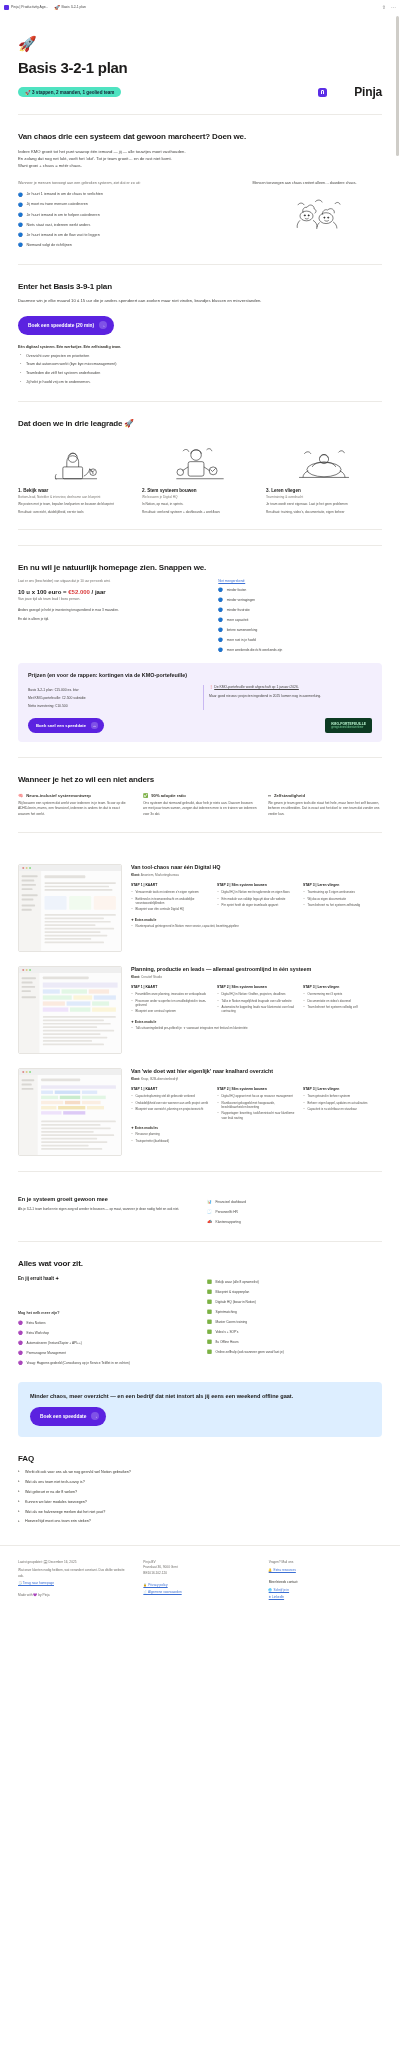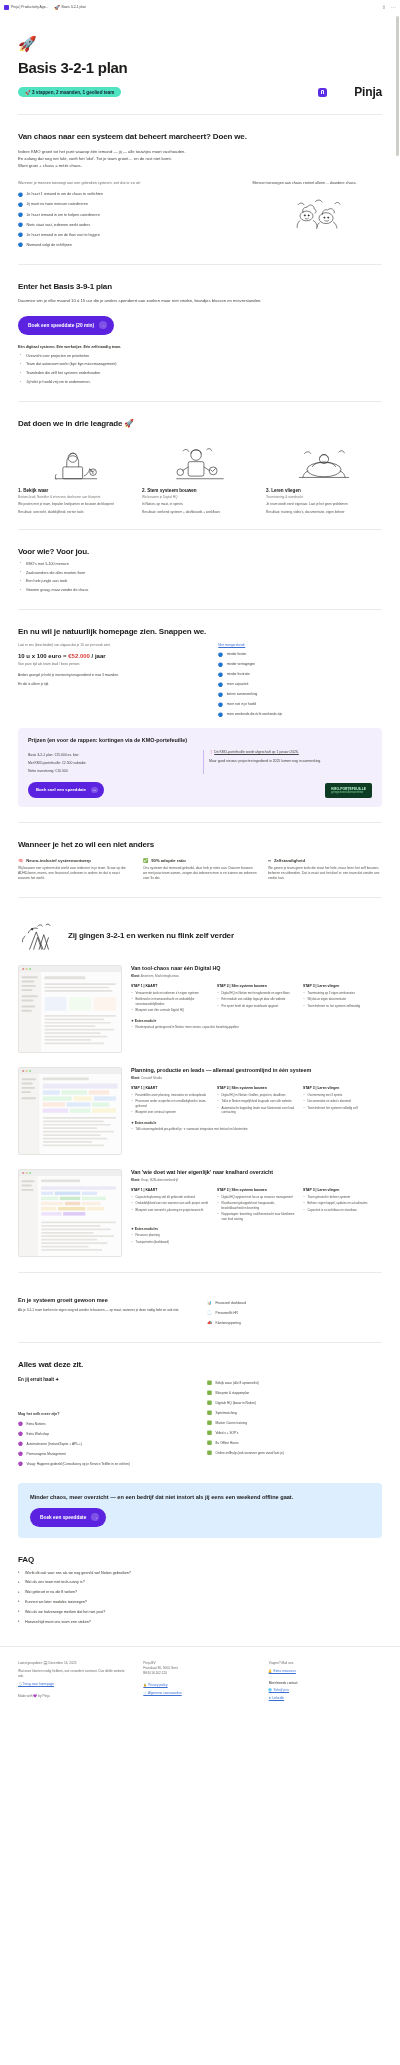--- a/index.html
+++ b/index.html
@@ -195,21 +195,21 @@
             <i></i>
           </span>
         <span class="name">Pinja</span>
       </div>
     </div>
   </div>
 
   <hr class="rule">
 
   <section class="sec">
-    <h2>Van chaos naar een systeem dat beheert marcheert? Doen we.</h2>
+    <h2>Van chaos drie een systeem dat gewoon marcheert? Doen we.</h2>
     <p style="margin-top:8px">Iedere KMO groeit tot het punt waarop één iemand — jij — alle touwtjes moet vasthouden.</p>
     <p>En zolang dat nog net lukt, voelt het 'oké'. Tot je team groeit… en de rust niet komt.</p>
     <p>Want groei + chaos = méér chaos.</p>
 
     <div class="two" style="margin-top:12px">
       <div style="flex:1.7 1 0">
         <p class="small muted">Wanneer je mensen toevoegt aan een gebroken systeem, ziet dat er zo uit:</p>
         <ul class="emoji" style="margin-top:4px">
           <li><span class="e">🔵</span><span class="small">Je huurt 1 iemand in om de chaos te verlichten</span></li>
           <li><span class="e">🔵</span><span class="small">Jij moet nu twee mensen coördineren</span></li>
@@ -340,29 +340,20 @@
         </h4>
         <div class="role">Teamtraining &amp; overdracht</div>
         <div class="desc">Je team wordt eerst eigenaar. Laat je het geen problemen</div>
         <div class="tagline">Resultaat: training, video's, documentatie, eigen beheer</div>
       </div>
     </div>
   </section>
 
   <hr class="rule">
 
-  <section class="sec">
-    <h2>Voor wie? Voor jou.</h2>
-    <ul class="dots" style="margin-top:6px">
-      <li class="small">KMO's met 5-100 mensen</li>
-      <li class="small">Zaakvoerders die alles moeten fixen</li>
-      <li class="small">Een hele jungle aan tools</li>
-      <li class="small">Groeien graag, maar zonder de chaos</li>
-    </ul>
-  </section>
 
   <hr class="rule">
 
   <section class="sec">
     <h2>En nu wil je natuurlijk homepage zien. Snappen we.</h2>
     <div class="numbers">
       <div class="left">
         <p class="tiny muted">Laat er ons (bescheiden) van uitgaan dat je 10 uur per week wint.</p>
         <div class="bigeq">
           <span>10 u x 100 euro =</span>
@@ -443,34 +434,20 @@
             <span>Zelfstandigheid</span>
           </div>
         <p>We geven je team geen tools die staat het hele, maar leren het zelf bouwen, beheren en uitbreiden. Dat is exact wat het doel is: een team dat zonder ons verder kan.</p>
       </div>
     </div>
   </section>
 
   <hr class="rule">
 
   <section class="sec">
-    <div class="casehead">
-      <div style="width:42px;height:30px;flex:0 0 42px">
-        <svg viewBox="0 0 60 44" class="mock">
-          <g stroke="#333" stroke-width="1.1" fill="none">
-            <path d="M16 42l10-26 10 26M22 42l6-18 6 18M30 42l7-22 7 22M38 42l6-18"></path>
-            <path d="M14 18c2-6 9-9 14-7"></path>
-            <path d="M10 22c-3 2-5 6-4 9"></path>
-            <circle cx="20" cy="12" r="1.2" fill="#333"></circle>
-            <path d="M28 8c2-3 6-3 7 0M40 6c2-2 5-2 6 1"></path>
-          </g>
-        </svg>
-      </div>
-      <h2>Zij gingen 3-2-1 en werken nu flink zelf verder</h2>
-    </div>
 
     <div class="case">
       <div class="shot">
         <svg viewBox="0 0 120 100" class="mock" preserveAspectRatio="none">
           <rect width="120" height="100" fill="#fcfcfc"></rect>
           <rect x="0" y="0" width="120" height="7" fill="#efefef"></rect>
           <circle cx="5" cy="3.5" r="1.2" fill="#d88"></circle>
             <circle cx="9" cy="3.5" r="1.2" fill="#dc8"></circle>
             <circle cx="13" cy="3.5" r="1.2" fill="#8d8"></circle>
           <rect x="0" y="7" width="26" height="93" fill="#f5f4f2"></rect>
@@ -741,21 +718,21 @@
           <li><span class="e">🧾</span><span class="tiny">Personeelšt HR</span></li>
           <li><span class="e">📣</span><span class="tiny">Klantenrapporting</span></li>
         </ul>
       </div>
     </div>
   </section>
 
   <hr class="rule">
 
   <section class="sec">
-    <h2>Alles wat deze zit.</h2>
+    <h2>Alles wat voor zit.</h2>
     <div class="twocol" style="margin-top:8px">
       <div>
         <h4>
           <span>En jij erruit haalt</span>
           <span>✦</span>
         </h4>
         <div style="margin-top:30px">
           <p class="small" style="font-weight:600">Mag het nelk meer zijn?</p>
           <ul class="emoji" style="margin-top:3px">
             <li><span class="e">🟣</span><span class="tiny">Extra Notions</span></li>

